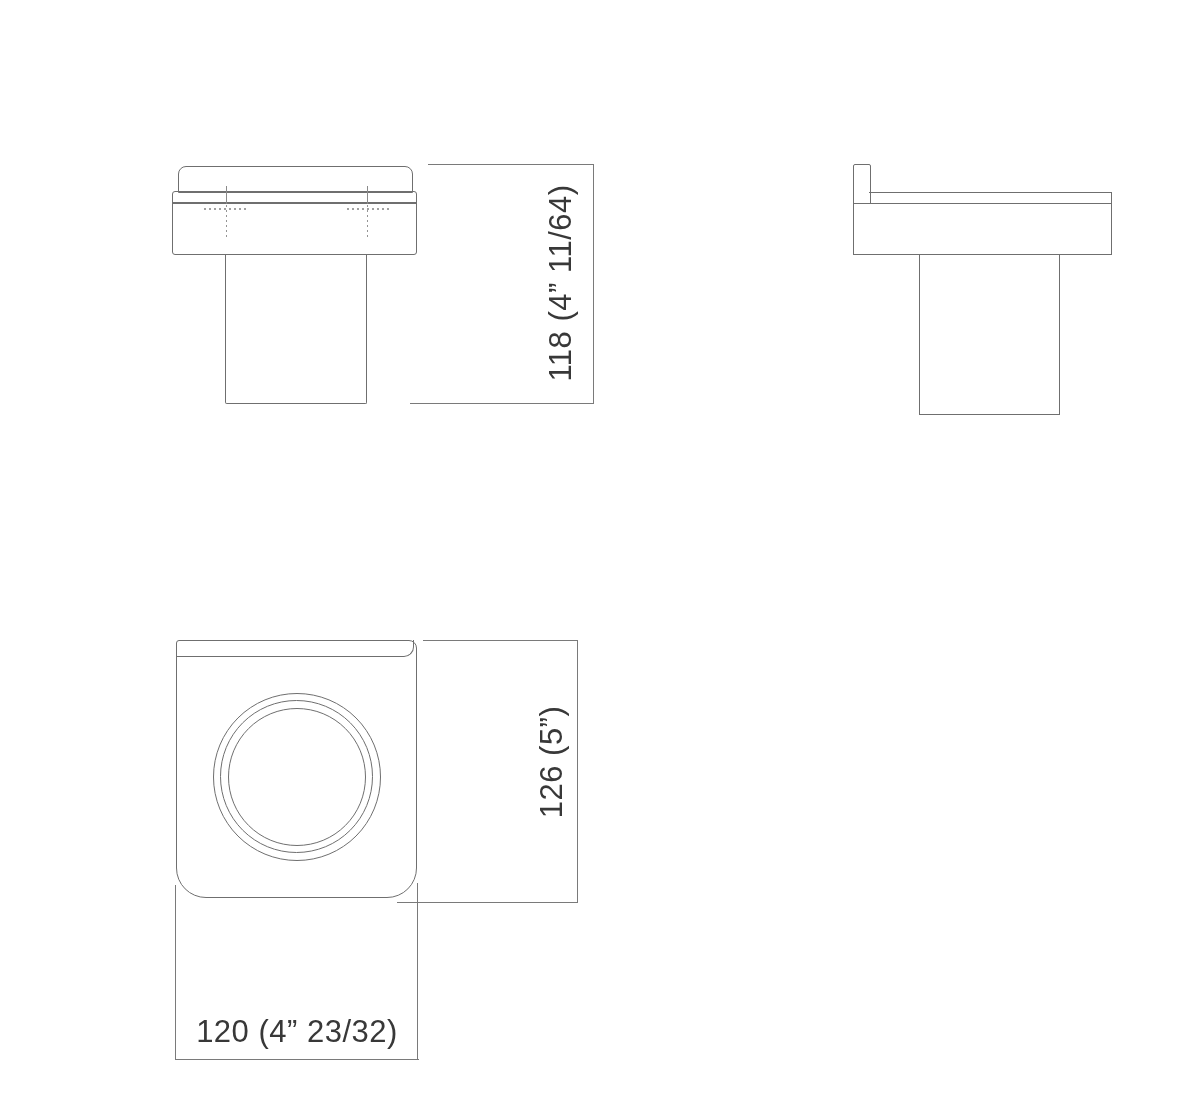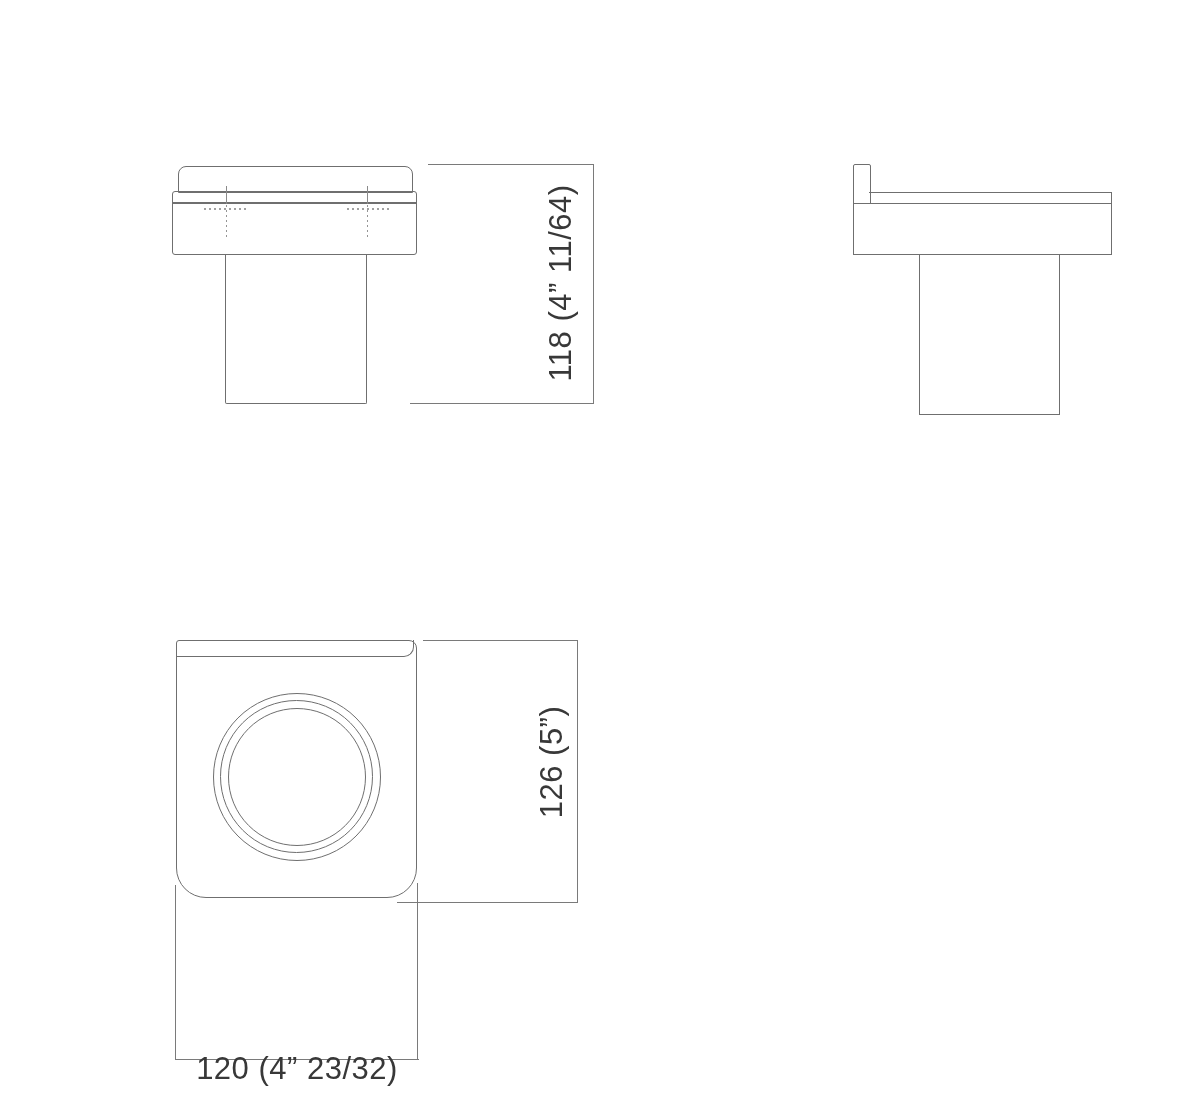--- a/index.html
+++ b/index.html
@@ -53,21 +53,21 @@
   .pv-circle-outer {left:213px;top:693px;width:168px;height:168px;}
   .pv-circle-middle{left:220px;top:700px;width:153px;height:153px;}
   .pv-circle-inner {left:228px;top:708px;width:138px;height:138px;}
   .pv-dimv-top{left:423px;top:640px;width:155px;}
   .pv-dimv-v  {left:577px;top:640px;height:263px;}
   .pv-dimv-bot{left:397px;top:901.5px;width:181px;}
   .pv-dimv-label{left:402px;top:742px;}
   .pv-dimh-l  {left:175px;top:885px;height:175px;}
   .pv-dimh-r  {left:417px;top:883px;height:177px;}
   .pv-dimh-bot{left:175px;top:1058.5px;width:244px;}
-  .pv-dimh-label{left:147px;top:1049px;}
+  .pv-dimh-label{left:147px;top:1012px;}
 </style>
 </head>
 <body>
 
 <div id="canvas">
 
   <div>
     <div class="shape fv-cap"></div>
     <div class="shape fv-body"></div>
     <div class="hline fv-iline"></div>

